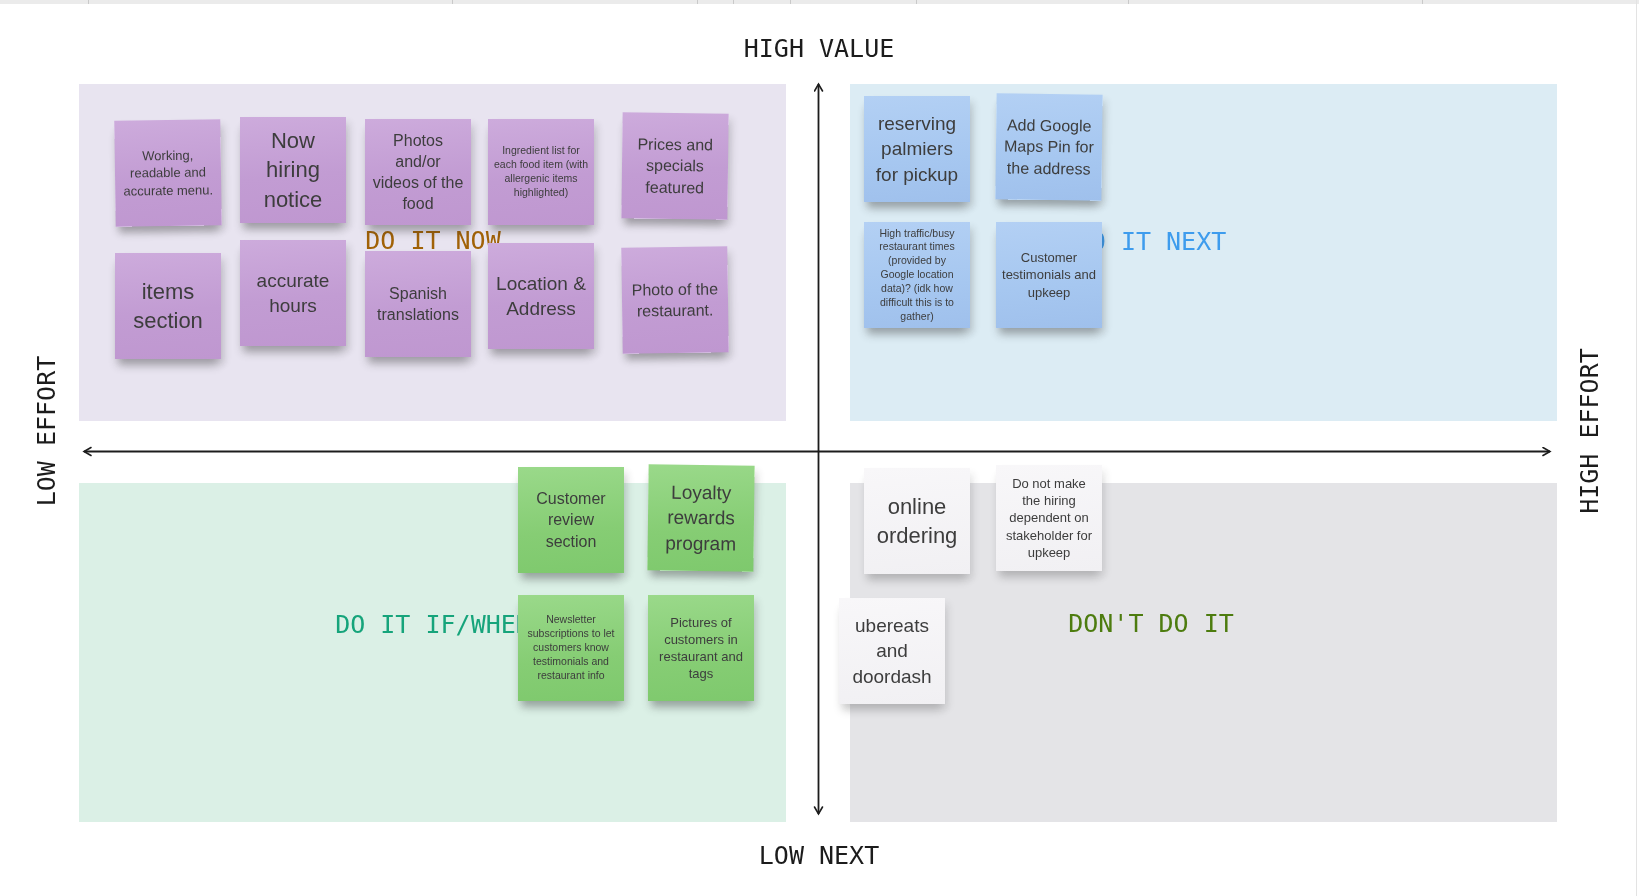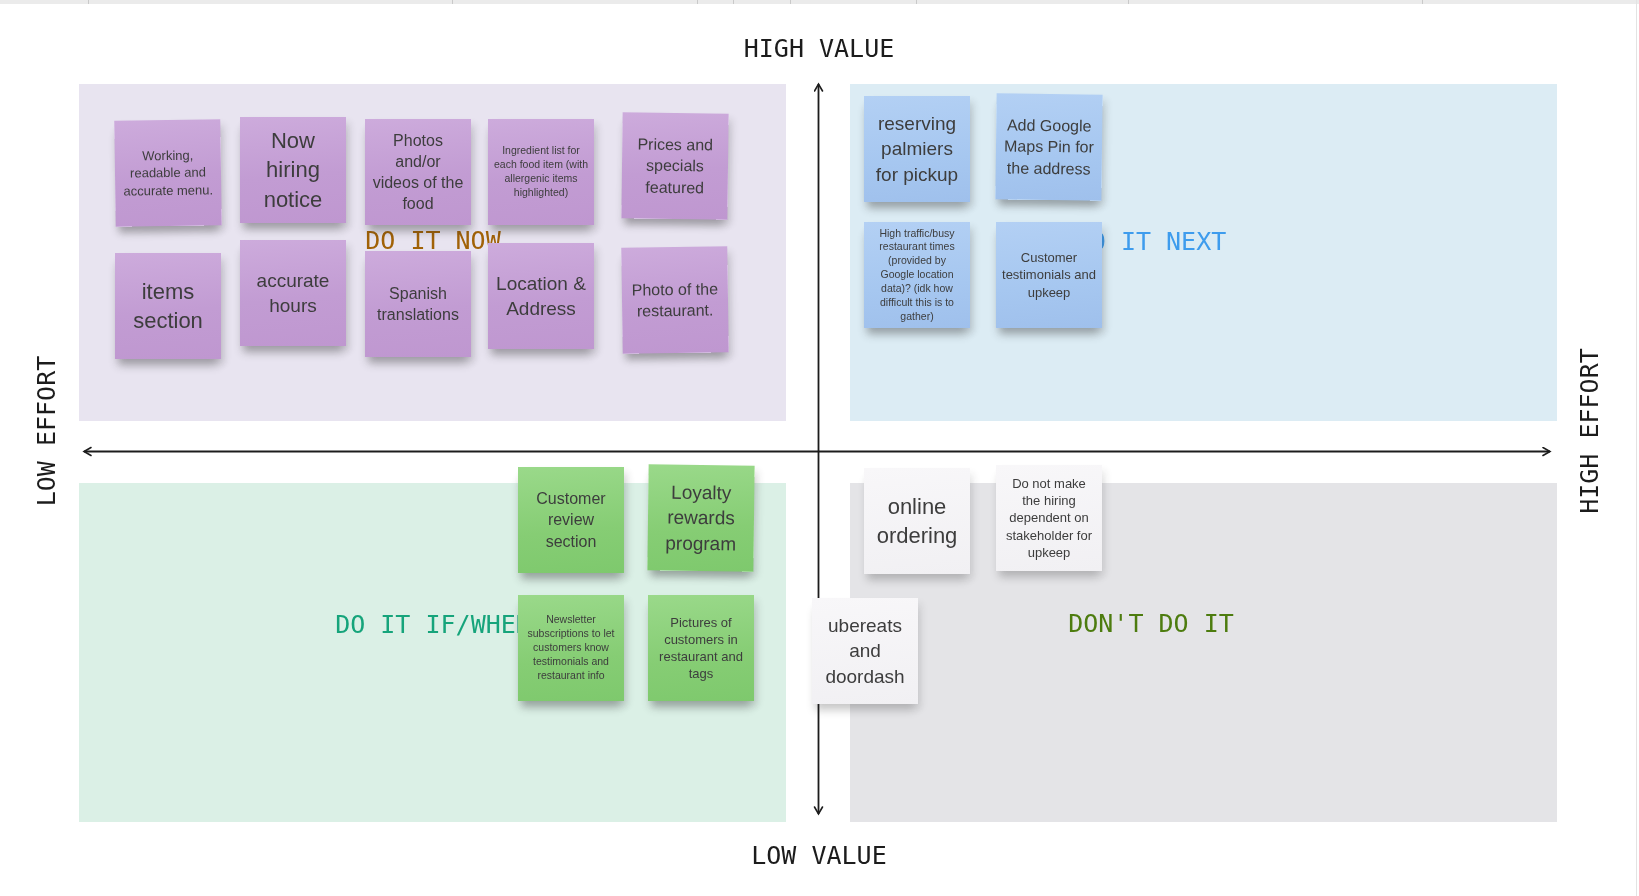--- a/index.html
+++ b/index.html
@@ -92,21 +92,21 @@
     </marker>
   </defs>
   <line x1="84" y1="451.5" x2="1550" y2="451.5" stroke="#1c1c1c" stroke-width="1.8" marker-start="url(#ah-rev)" marker-end="url(#ah)"></line>
   <line x1="1550" y1="451.5" x2="84" y2="451.5" stroke="none" marker-end="url(#ah)"></line>
   <line x1="818.5" y1="84" x2="818.5" y2="814" stroke="#1c1c1c" stroke-width="1.8"></line>
   <line x1="818.5" y1="814" x2="818.5" y2="84" stroke="none" marker-end="url(#ah)"></line>
   <line x1="818.5" y1="84" x2="818.5" y2="814" stroke="none" marker-end="url(#ah)"></line>
 </svg>
 
 <div class="axis-label top">HIGH VALUE</div>
-<div class="axis-label bottom">LOW VALUE</div>
+<div class="axis-label bottom">LOW NEXT</div>
 <div class="axis-label vert-l">LOW EFFORT</div>
 <div class="axis-label vert-r">HIGH EFFORT</div>
 
 <div class="q-label now">DO IT NOW</div>
 <div class="q-label next">DO IT NEXT</div>
 <div class="q-label iftime">
   <div>DO IT IF/WHEN</div>
 </div>
 <div class="q-label dont">DON'T DO IT</div>
 
@@ -126,13 +126,13 @@
 <div class="note b fs-xs" style="left:864px;top:222px">High traffic/busy restaurant times (provided by Google location data)? (idk how difficult this is to gather)</div>
 <div class="note b fs-s" style="left:996px;top:222px">Customer testimonials and upkeep</div>
 
 <div class="note g fs-m" style="left:518px;top:467px">Customer review section</div>
 <div class="note g fs-l tilt-a" style="left:648px;top:465px">Loyalty rewards program</div>
 <div class="note g fs-xs" style="left:518px;top:595px">Newsletter subscriptions to let customers know testimonials and restaurant info</div>
 <div class="note g fs-s" style="left:648px;top:595px">Pictures of customers in restaurant and tags</div>
 
 <div class="note w fs-xl" style="left:864px;top:468px">online ordering</div>
 <div class="note w fs-s" style="left:996px;top:465px">Do not make the hiring dependent on stakeholder for upkeep</div>
-<div class="note w fs-l" style="left:812px;top:598px">ubereats and doordash</div>
+<div class="note w fs-l" style="left:839px;top:598px">ubereats and doordash</div>
 
 </body></html>

